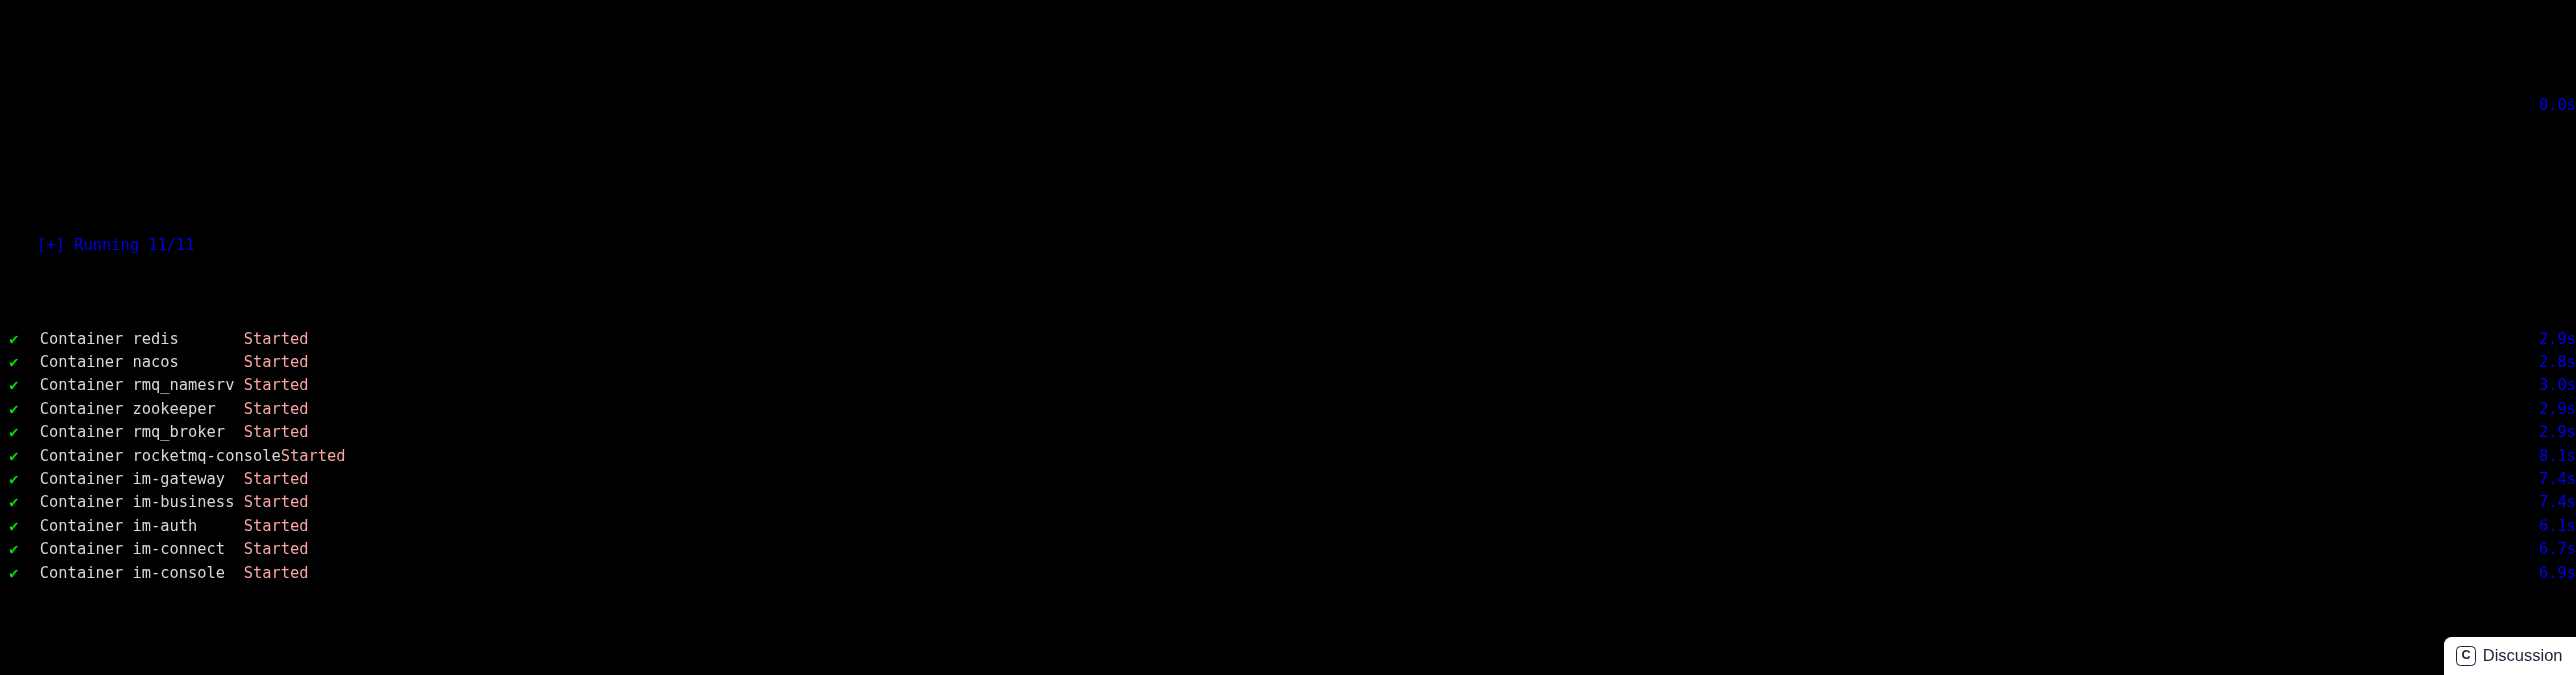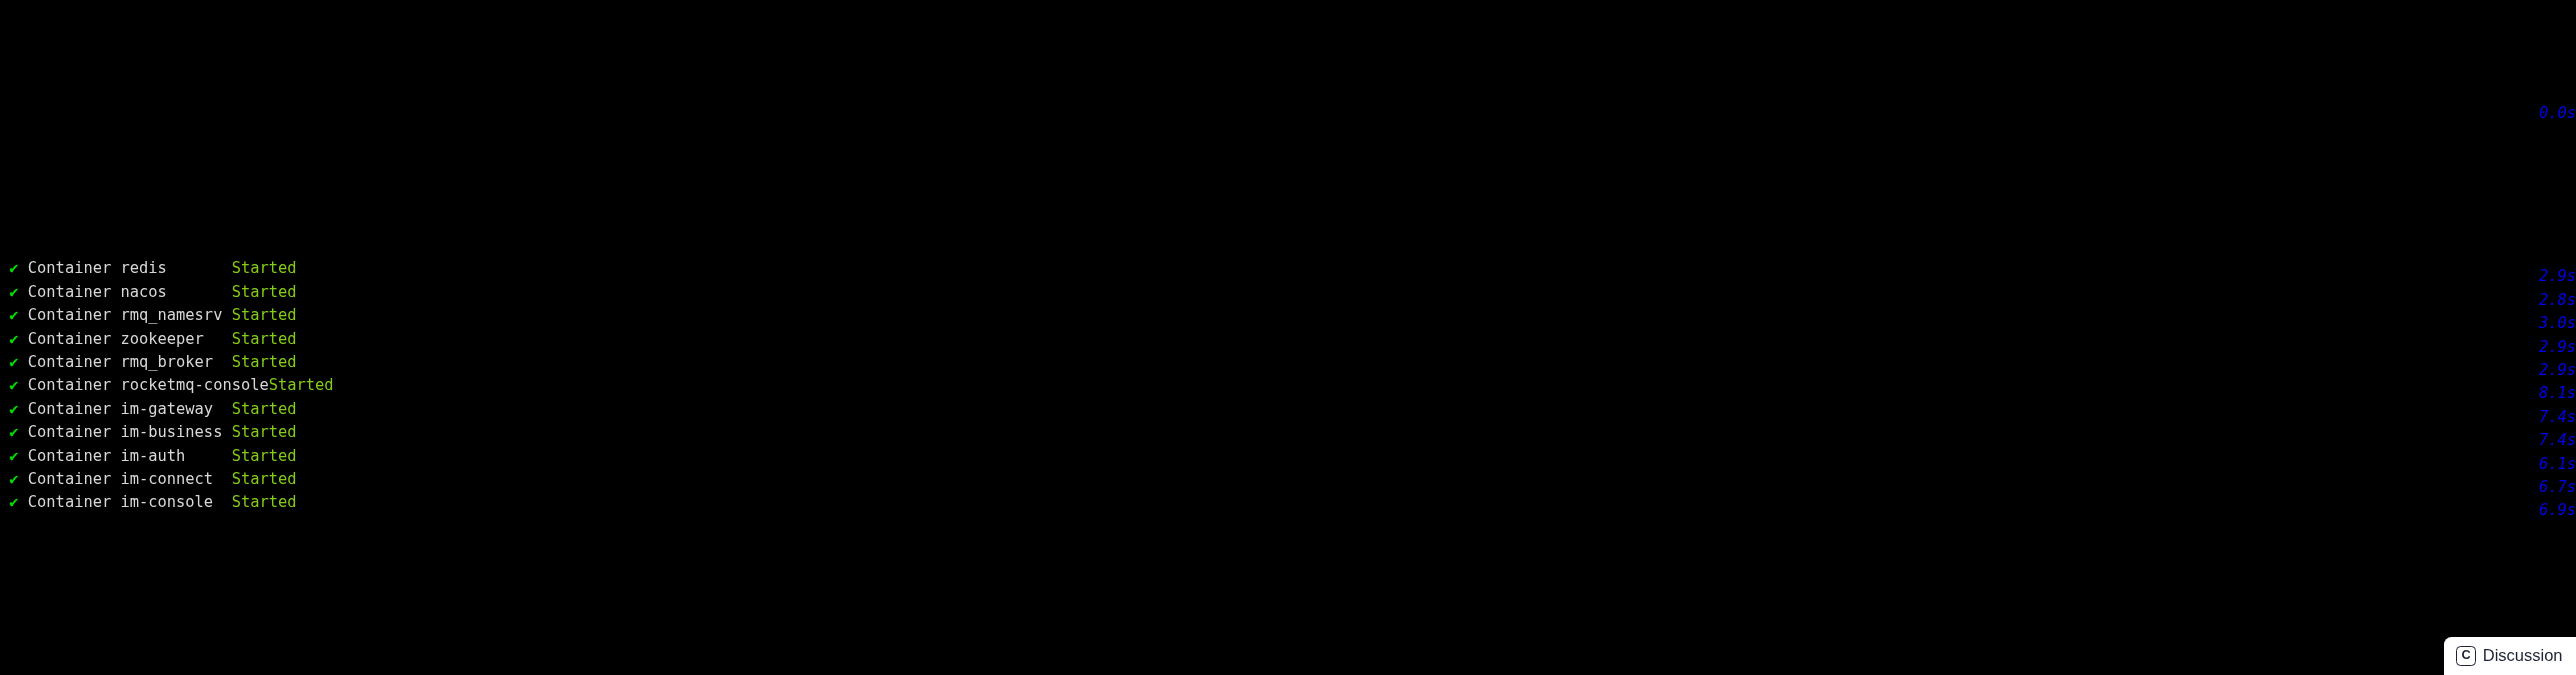--- a/index.html
+++ b/index.html
@@ -31,30 +31,29 @@
 
   .line {
     height: 23.4px;
     white-space: pre;
     display: block;
     position: relative;
   }
 
   
   .c-blue    { color: #0000ee; }
-  .c-green   { color: #84cc16; }
+  .c-green   { color: #fca5a5; }
   .c-bgreen  { color: #00e000; }
-  .c-white   { color: #d8d8d8; }
+  .c-white   { color: #d8d8d8; margin-left: 12px; }
 
   .clip-right {
     position: absolute;
     right: 0;
-    top: 8px;
+    top: 0;
     white-space: pre;
-    font-style: italic;
   }
 
   
   #discussion-badge {
     position: absolute;
     right: 0px;
     bottom: 0px;
     background: #ffffff;
     color: #1e2235;
     border-radius: 7.5px 0 0 0;
@@ -84,20 +83,23 @@
 <body>
 
 <div id="terminal">
 
   
   <div class="line">
     <span class="clip-right c-blue">0.0s</span>
   </div>
 
   
+  <div class="line">
+    <span class="c-blue">[+] Running 11/11</span>
+  </div>
 
   
   <div id="compose-lines"><div class="line"><span class="c-bgreen"> ✔ </span><span class="c-white">Container redis       </span><span class="c-green">Started</span><span class="clip-right c-blue">2.9s</span></div><div class="line"><span class="c-bgreen"> ✔ </span><span class="c-white">Container nacos       </span><span class="c-green">Started</span><span class="clip-right c-blue">2.8s</span></div><div class="line"><span class="c-bgreen"> ✔ </span><span class="c-white">Container rmq_namesrv </span><span class="c-green">Started</span><span class="clip-right c-blue">3.0s</span></div><div class="line"><span class="c-bgreen"> ✔ </span><span class="c-white">Container zookeeper   </span><span class="c-green">Started</span><span class="clip-right c-blue">2.9s</span></div><div class="line"><span class="c-bgreen"> ✔ </span><span class="c-white">Container rmq_broker  </span><span class="c-green">Started</span><span class="clip-right c-blue">2.9s</span></div><div class="line"><span class="c-bgreen"> ✔ </span><span class="c-white">Container rocketmq-console</span><span class="c-green">Started</span><span class="clip-right c-blue">8.1s</span></div><div class="line"><span class="c-bgreen"> ✔ </span><span class="c-white">Container im-gateway  </span><span class="c-green">Started</span><span class="clip-right c-blue">7.4s</span></div><div class="line"><span class="c-bgreen"> ✔ </span><span class="c-white">Container im-business </span><span class="c-green">Started</span><span class="clip-right c-blue">7.4s</span></div><div class="line"><span class="c-bgreen"> ✔ </span><span class="c-white">Container im-auth     </span><span class="c-green">Started</span><span class="clip-right c-blue">6.1s</span></div><div class="line"><span class="c-bgreen"> ✔ </span><span class="c-white">Container im-connect  </span><span class="c-green">Started</span><span class="clip-right c-blue">6.7s</span></div><div class="line"><span class="c-bgreen"> ✔ </span><span class="c-white">Container im-console  </span><span class="c-green">Started</span><span class="clip-right c-blue">6.9s</span></div></div>
 
   
   
 
   
   
 

